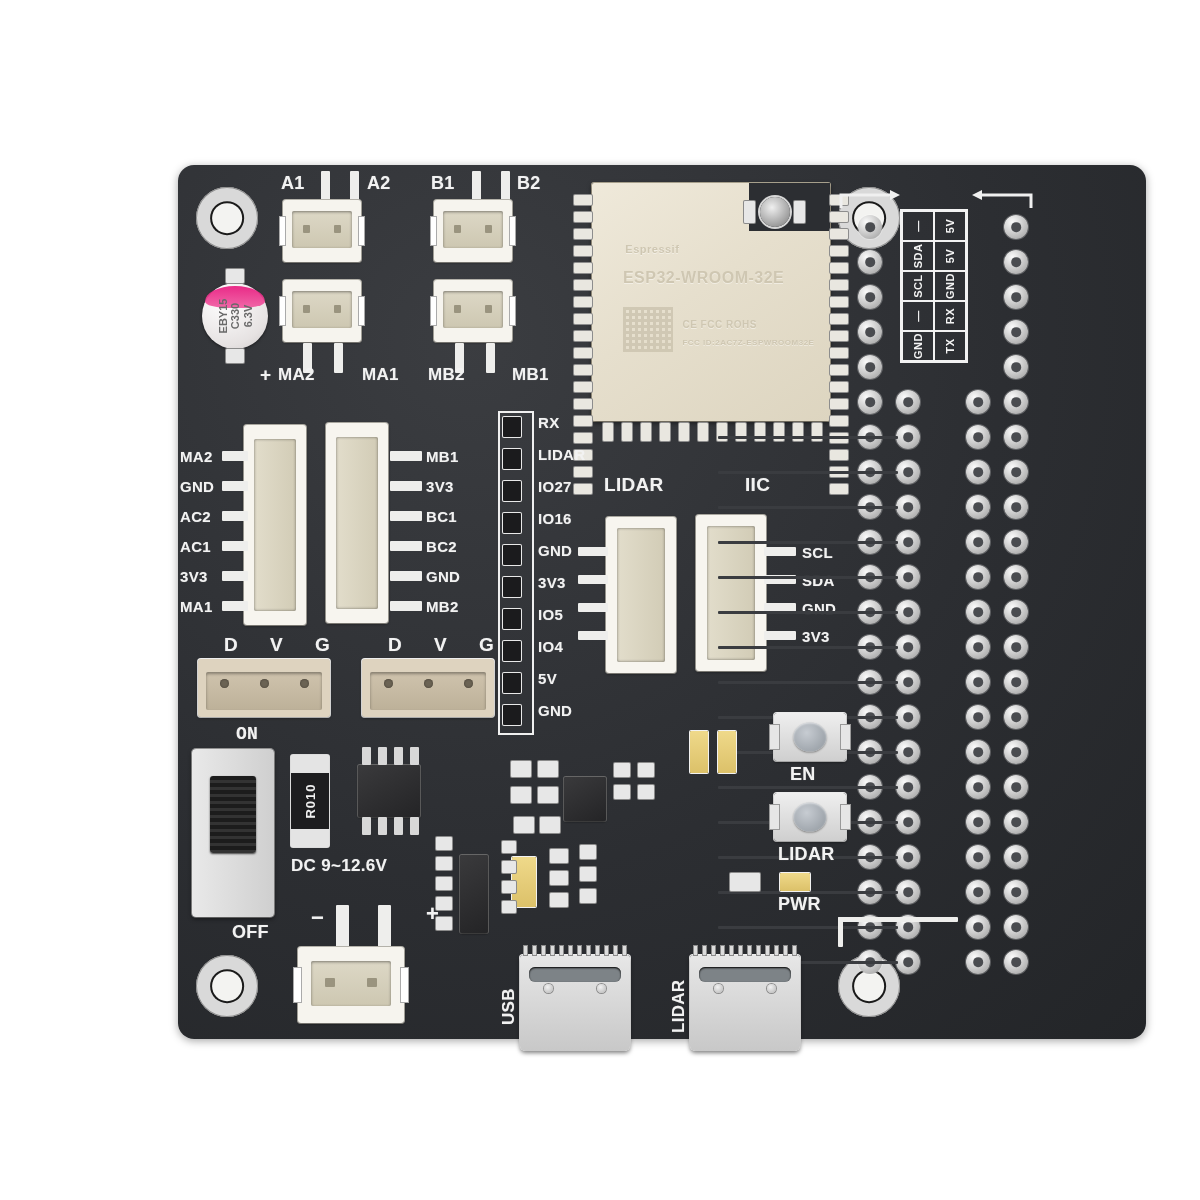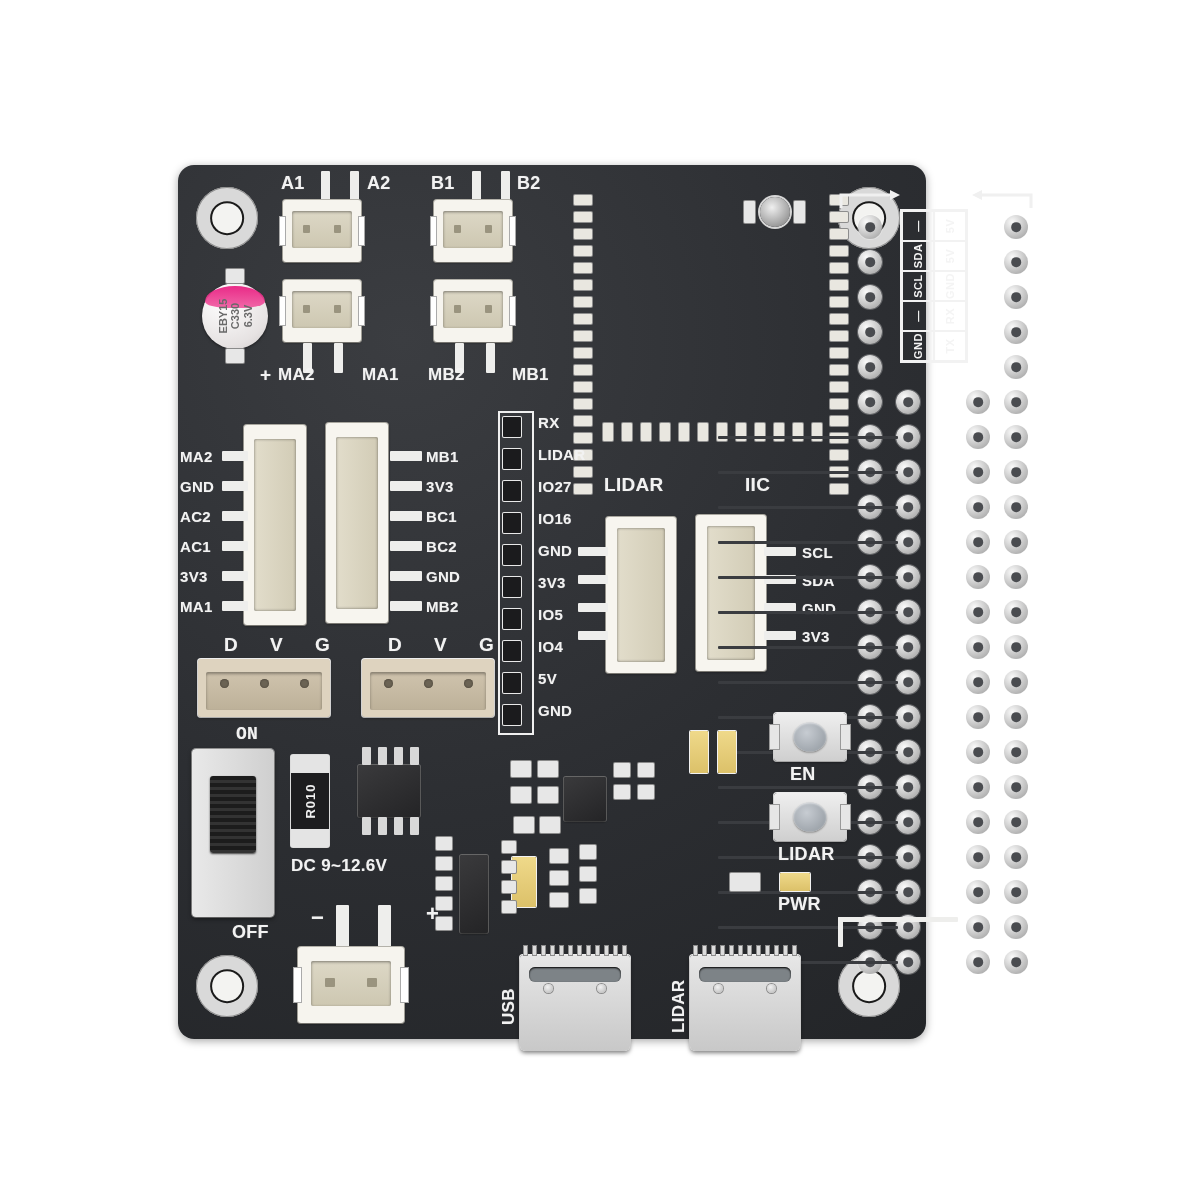--- a/index.html
+++ b/index.html
@@ -1,21 +1,21 @@
 <!DOCTYPE html>
 <html><head>
 <meta charset="utf-8">
 <style>
   html,body{margin:0;padding:0;background:#ffffff;}
   body{width:1200px;height:1200px;font-family:"Liberation Sans",sans-serif;overflow:hidden;}
   #stage{position:relative;width:1200px;height:1200px;background:#ffffff;}
 
   
   #pcb{
-    position:absolute;left:178px;top:165px;width:748px;height:874px;
+    position:absolute;left:178px;top:165px;width:968px;height:874px;
     background:
       radial-gradient(circle at 30% 20%, #3b3d41 0%, #2c2e32 55%, #232528 100%);
     border-radius:16px;
     box-shadow:0 2px 9px rgba(0,0,0,.35);
   }
   
   #pcb .notch{
     position:absolute;right:0;bottom:0;width:0;height:0;
   }
   .silk{color:#f2f2f2;font-weight:bold;letter-spacing:.3px;line-height:1;
@@ -224,20 +224,28 @@
       <div class="stripe"></div>
       <div class="ct">
         <div>EBY15</div>
         <div>C330</div>
         <div>6.3V</div>
       </div>
     </div>
     <div class="smd" style="left:48px;top:104px;width:18px;height:14px;"></div>
     <div class="smd" style="left:48px;top:184px;width:18px;height:14px;"></div>
 
+    <div id="esp" style="left:414px;top:18px;width:238px;height:238px;">
+      <div class="notch"></div>
+      <div class="txt" style="left:14%;top:25%;font-size:11px;">Espressif</div>
+      <div class="txt" style="left:13%;top:36%;font-size:16px;">ESP32-WROOM-32E</div>
+      <div class="qr"></div>
+      <div class="txt" style="left:38%;top:57%;font-size:10px;">CE FCC ROHS</div>
+      <div class="txt" style="left:38%;top:65%;font-size:8px;">FCC ID:2AC7Z-ESPWROOM32E</div>
+    </div>
     <div id="ufl" style="left:582px;top:32px;width:30px;height:30px;"></div>
     <div class="smd" style="left:566px;top:36px;width:11px;height:22px;"></div>
     <div class="smd" style="left:616px;top:36px;width:11px;height:22px;"></div>
 
     <div class="espPins" style="left:396px;top:30px;flex-direction:column;gap:7px;">
       <i style="width:18px;height:10px;"></i>
         <i style="width:18px;height:10px;"></i>
         <i style="width:18px;height:10px;"></i>
       <i style="width:18px;height:10px;"></i>
         <i style="width:18px;height:10px;"></i>

